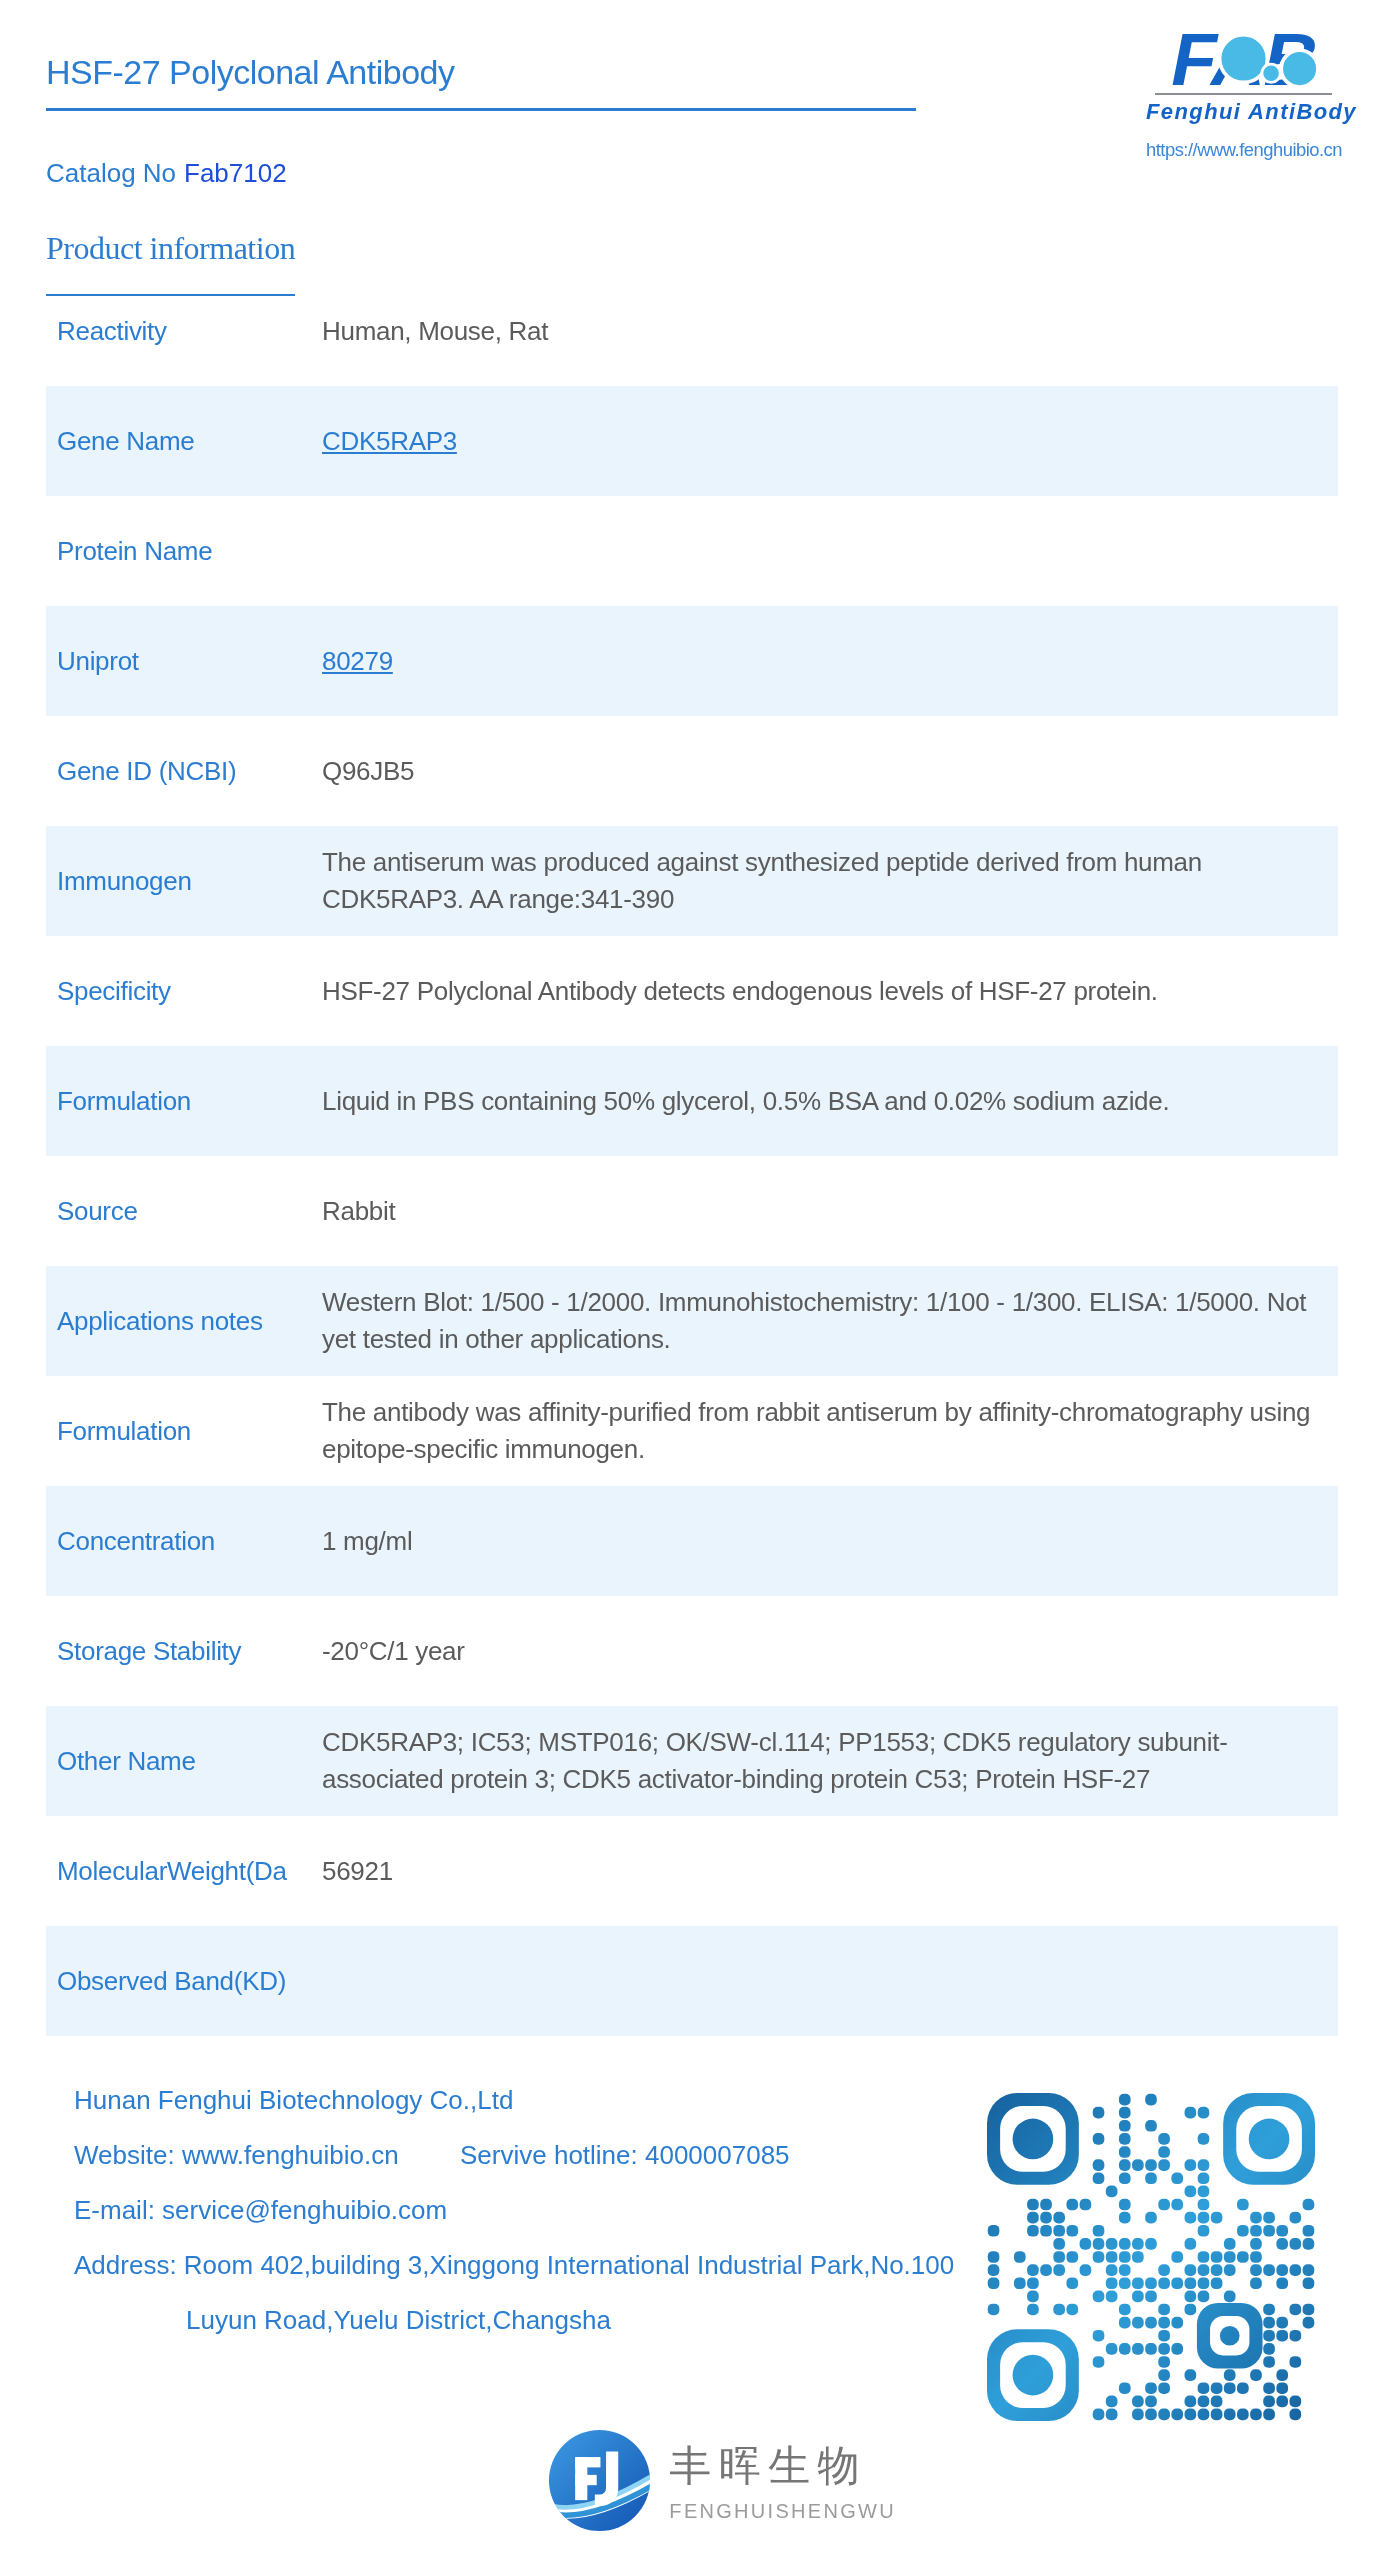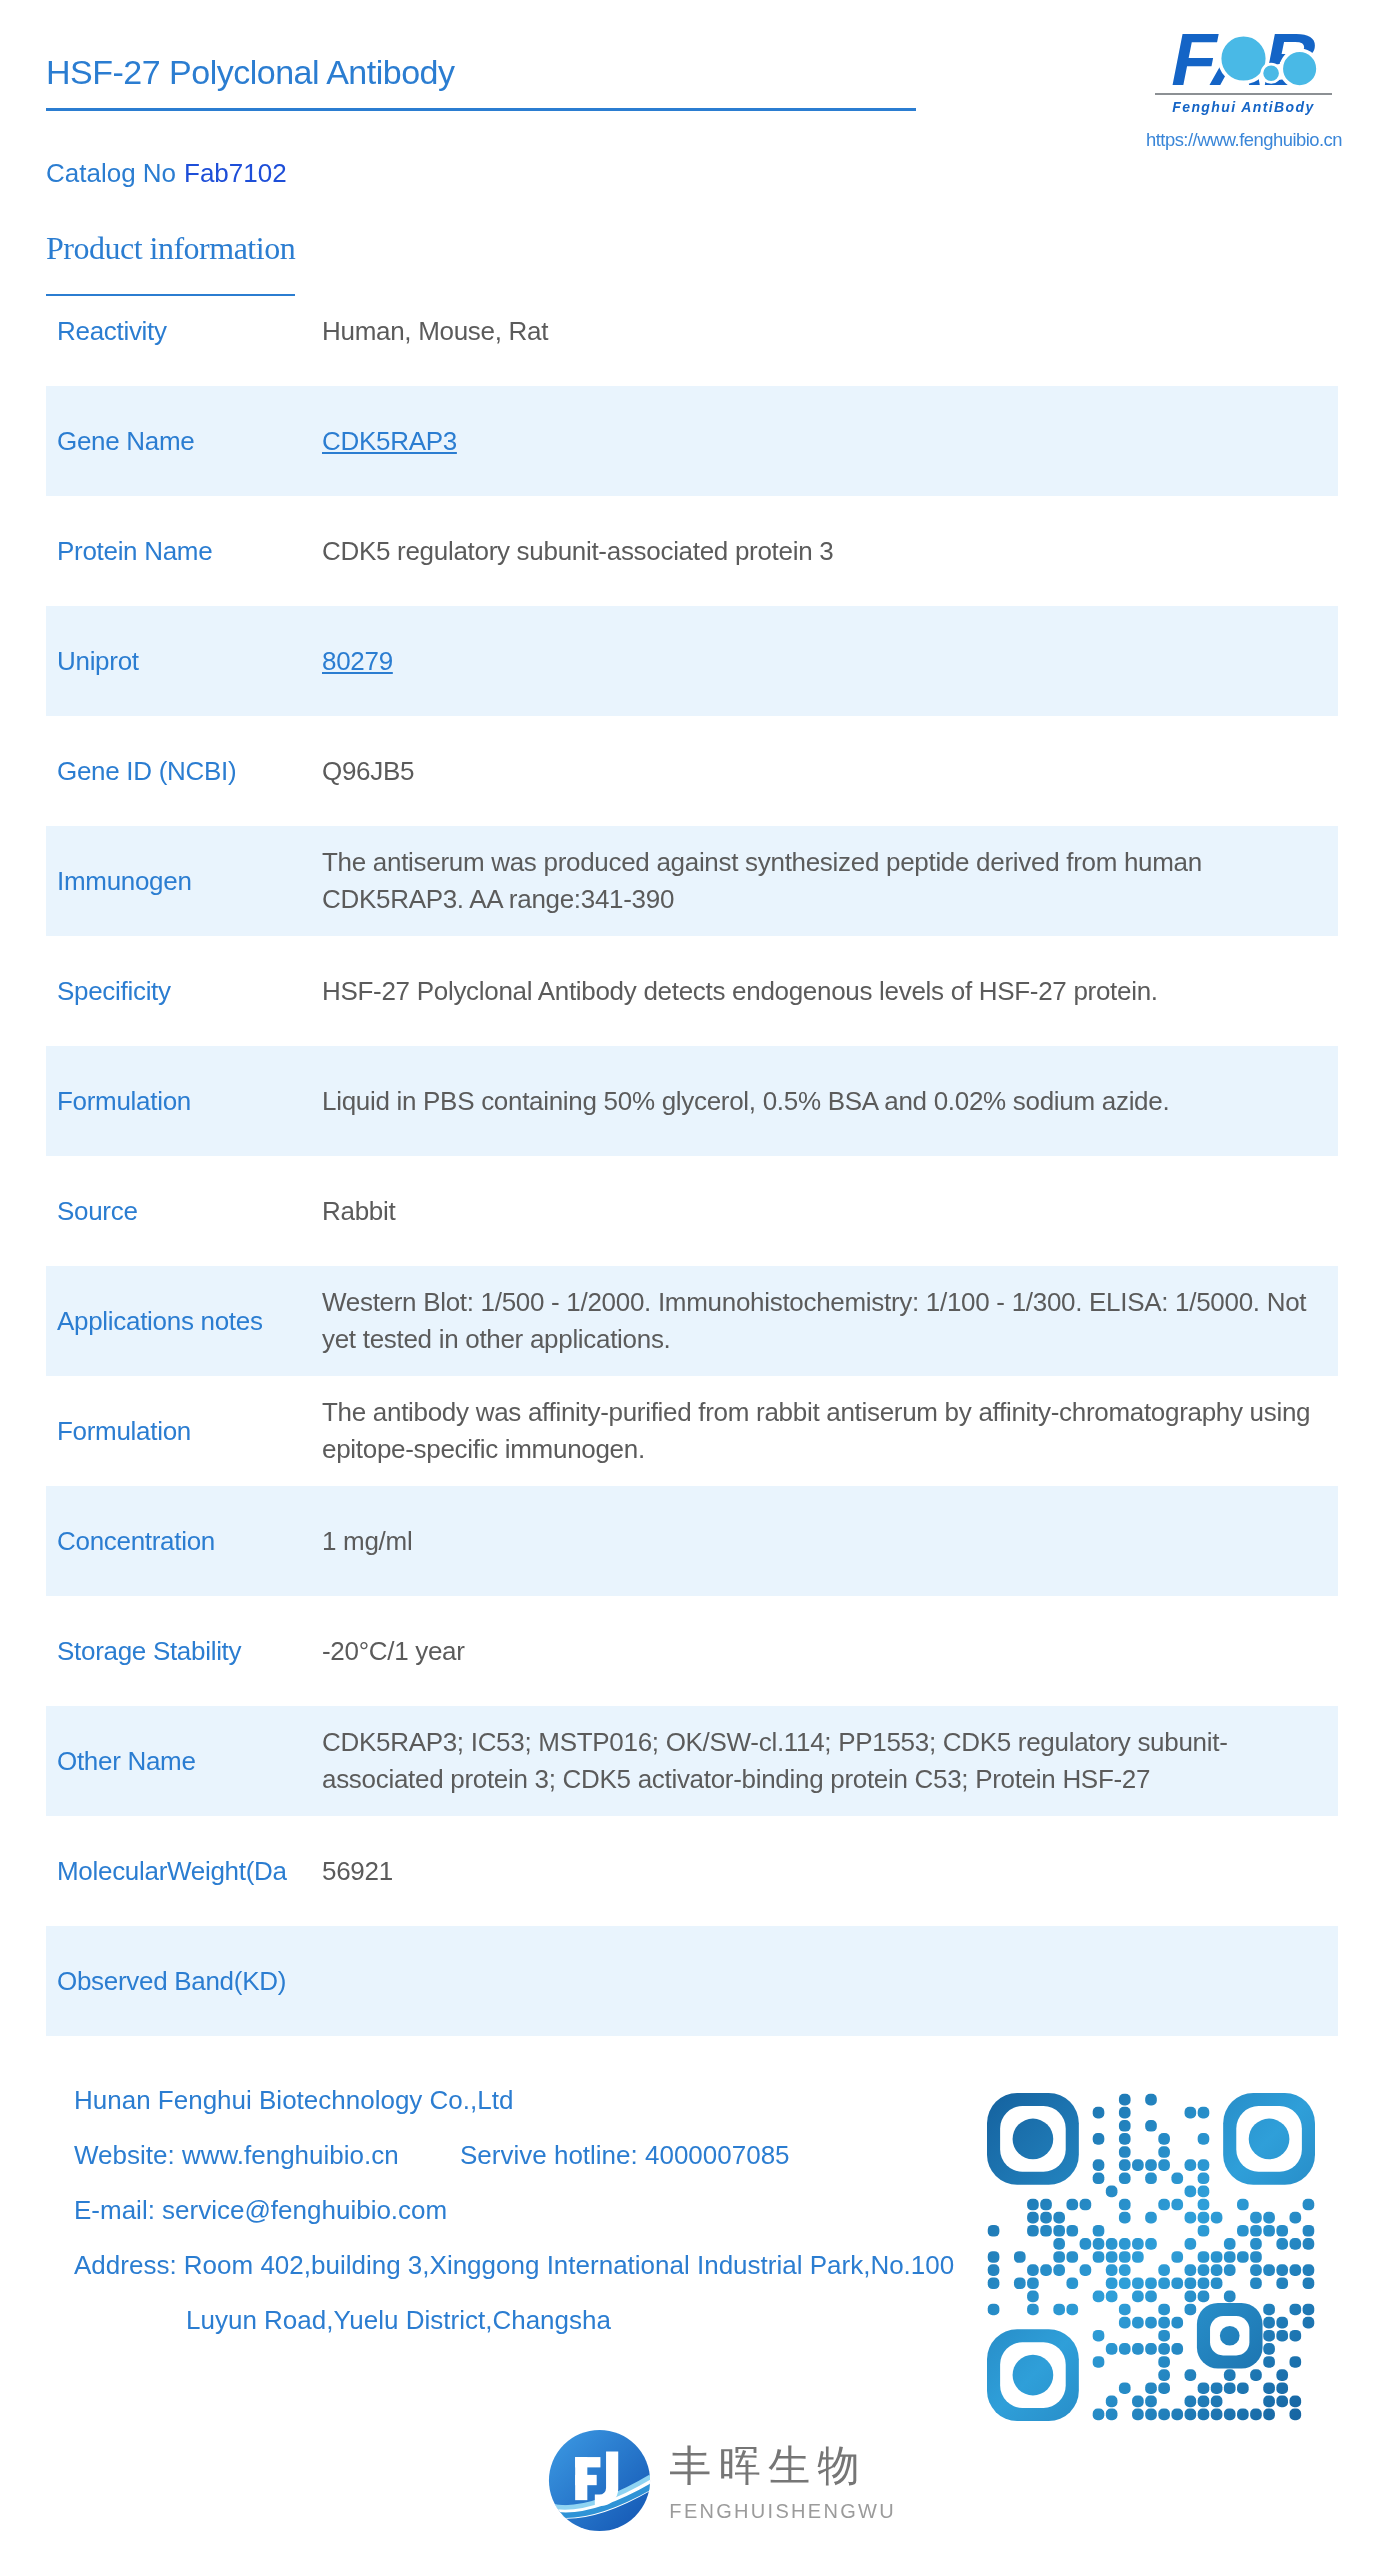--- a/index.html
+++ b/index.html
@@ -23,21 +23,21 @@
   }
   .brand{position:absolute;left:1146px;top:28px;width:195px;text-align:center;}
   .fab-word{
     font-size:75px;font-weight:bold;font-style:italic;
     color:var(--fab-blue);line-height:63px;letter-spacing:-1.8px;
     position:relative;
   }
   .molecule{position:absolute;left:0;top:0;width:195px;height:85px;pointer-events:none;}
   .brand-rule{width:177px;height:1.8px;background:#8c9094;margin:1.8px auto 4.6px auto;}
   .brand-name{
-    font-size:14px;font-weight:bold;font-style:italic;
+    font-size:22px;font-weight:bold;font-style:italic;
     color:var(--fab-blue);letter-spacing:1.4px;white-space:nowrap;
   }
   .brand-url{
     margin-top:14px;font-size:18.4px;letter-spacing:-0.5px;
     color:var(--url-blue);white-space:nowrap;
   }
   .catalog{position:absolute;left:46px;top:158px;font-size:26px;}
   .catalog .lab{display:inline-block;width:138px;color:var(--accent);}
   .catalog .val{color:#1d4ed8;}
   .section-title{
@@ -116,21 +116,20 @@
       <div class="irow">
         <div class="label">Reactivity</div>
         <div class="value">Human, Mouse, Rat</div>
       </div>
       <div class="irow alt">
         <div class="label">Gene Name</div>
         <div class="value link">CDK5RAP3</div>
       </div>
       <div class="irow">
         <div class="label">Protein Name</div>
-        <div class="value">CDK5 regulatory subunit-associated protein 3</div>
       </div>
       <div class="irow alt">
         <div class="label">Uniprot</div>
         <div class="value link">80279</div>
       </div>
       <div class="irow">
         <div class="label">Gene ID (NCBI)</div>
         <div class="value">Q96JB5</div>
       </div>
       <div class="irow alt">

